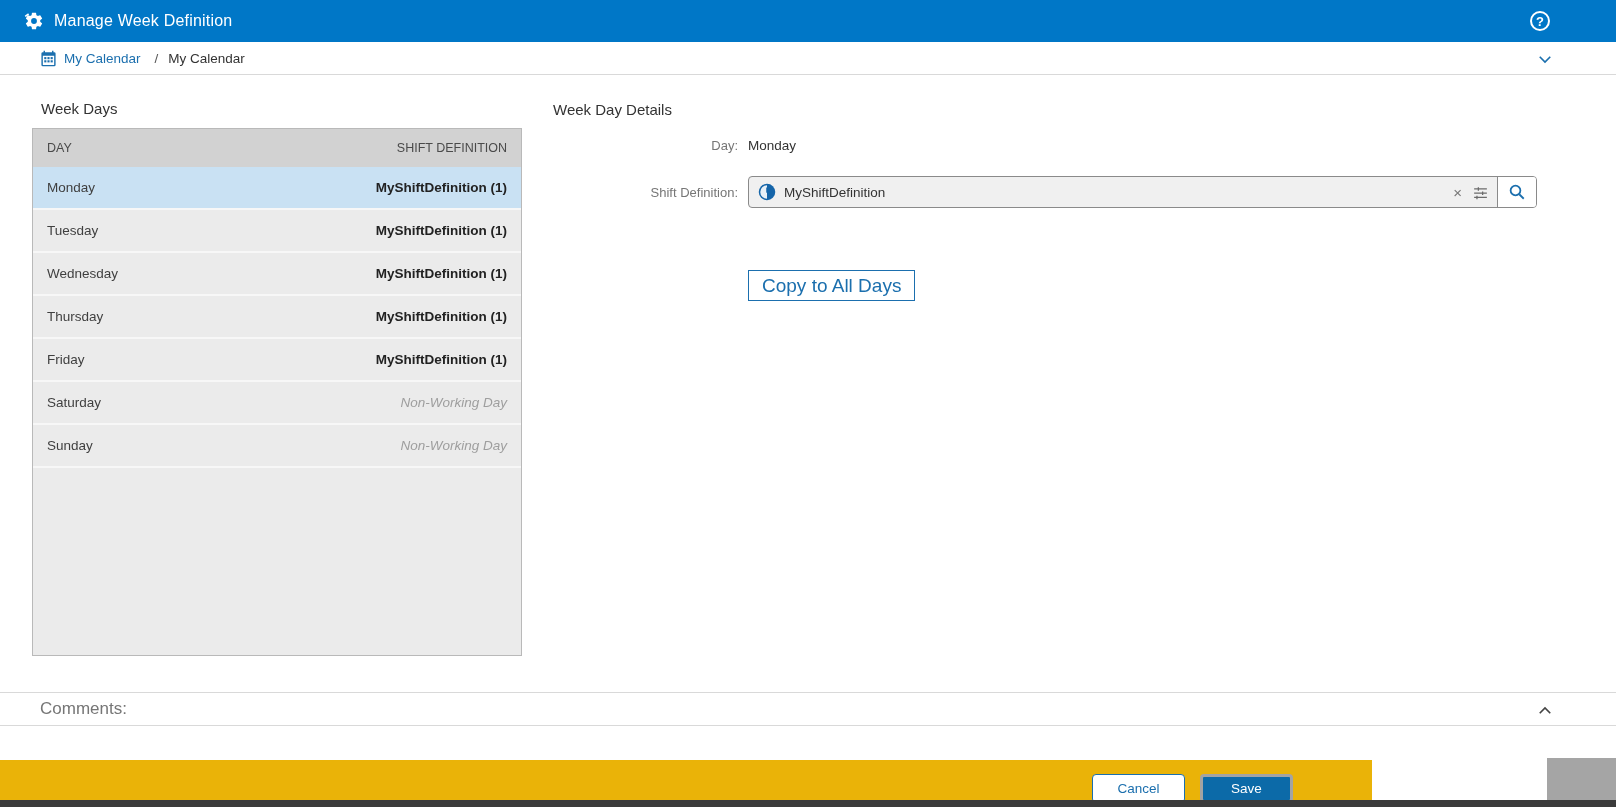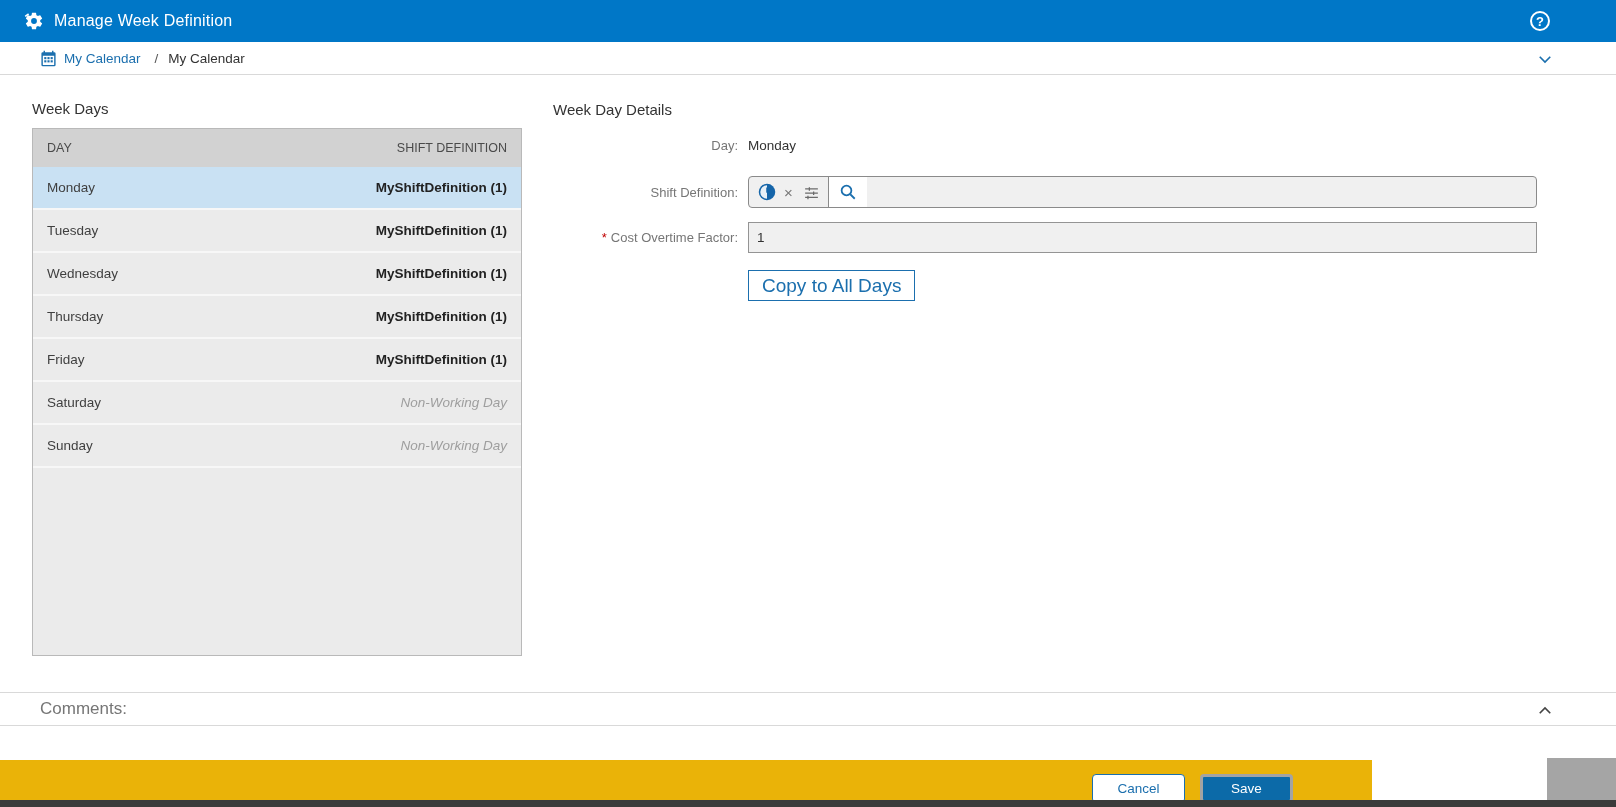--- a/index.html
+++ b/index.html
@@ -117,21 +117,21 @@
     <span class="crumb-link">My Calendar</span>
     <span class="crumb-sep">/</span>
     <span class="crumb-cur">My Calendar</span>
     <span class="crumb-collapse">
       <svg width="18" height="18" viewBox="0 0 24 24" fill="none" stroke="#1B6FAE" stroke-width="2.2">
         <path d="M5 9l7 7 7-7"></path>
       </svg>
     </span>
   </div>
 
-  <div class="panel-h" style="left:32px; top:100px;">Week Days</div>
+  <div class="panel-h" style="left:41px; top:100px;">Week Days</div>
 
   <div class="wd-table">
     <div class="wd-head">
       <span>DAY</span>
       <span>SHIFT DEFINITION</span>
     </div>
     <div id="rows-host" style="display:contents;">
     <div class="trow selected">
       <span class="day">Monday</span>
       <span class="shift">MyShiftDefinition (1)</span>
@@ -180,44 +180,41 @@
   <div class="form-row" style="left:553px; top:176px;">
     <span class="f-label">Shift Definition:</span>
     <div class="lookup">
       <span class="chip-ic">
         <svg width="18" height="18" viewBox="0 0 24 24">
           <circle cx="12" cy="12" r="11" fill="#1565A9"></circle>
           <path d="M12 3a9 9 0 0 0 0 18V3z" fill="#fff" opacity=".9"></path>
           <path d="M12 6v6l4.5 2.5" stroke="#1565A9" stroke-width="2" fill="none"></path>
         </svg>
       </span>
+      <span class="val">MyShiftDefinition</span>
       <span class="clear">×</span>
       <span class="tune">
         <svg width="17" height="17" viewBox="0 0 24 24" stroke="#6b6b6b" stroke-width="1.8" fill="none">
           <line x1="3" y1="7" x2="21" y2="7"></line>
             <line x1="9" y1="4.5" x2="9" y2="9.5"></line>
           <line x1="3" y1="13" x2="21" y2="13"></line>
             <line x1="15" y1="10.5" x2="15" y2="15.5"></line>
           <line x1="3" y1="19" x2="21" y2="19"></line>
             <line x1="7" y1="16.5" x2="7" y2="21.5"></line>
         </svg>
       </span>
       <span class="search-seg">
         <svg width="18" height="18" viewBox="0 0 24 24" fill="none" stroke="#1B6FAE" stroke-width="2.4">
           <circle cx="10" cy="10" r="6.5"></circle>
             <line x1="15" y1="15" x2="21" y2="21"></line>
         </svg>
       </span>
     </div>
   </div>
 
-  <div class="form-row" style="left:553px; top:222px;">
-    <span class="f-label"><span class="req">*</span><span>Cost Overtime Factor:</span></span>
-    <input class="txt-input" value="1" style="">
-  </div>
 
   <button class="copy-btn">Copy to All Days</button>
 
   <div class="comments">
     <span class="lbl">Comments:</span>
     <span class="collapse">
       <svg width="18" height="18" viewBox="0 0 24 24" fill="none" stroke="#444" stroke-width="2.2">
         <path d="M5 15l7-7 7 7"></path>
       </svg>
     </span>

